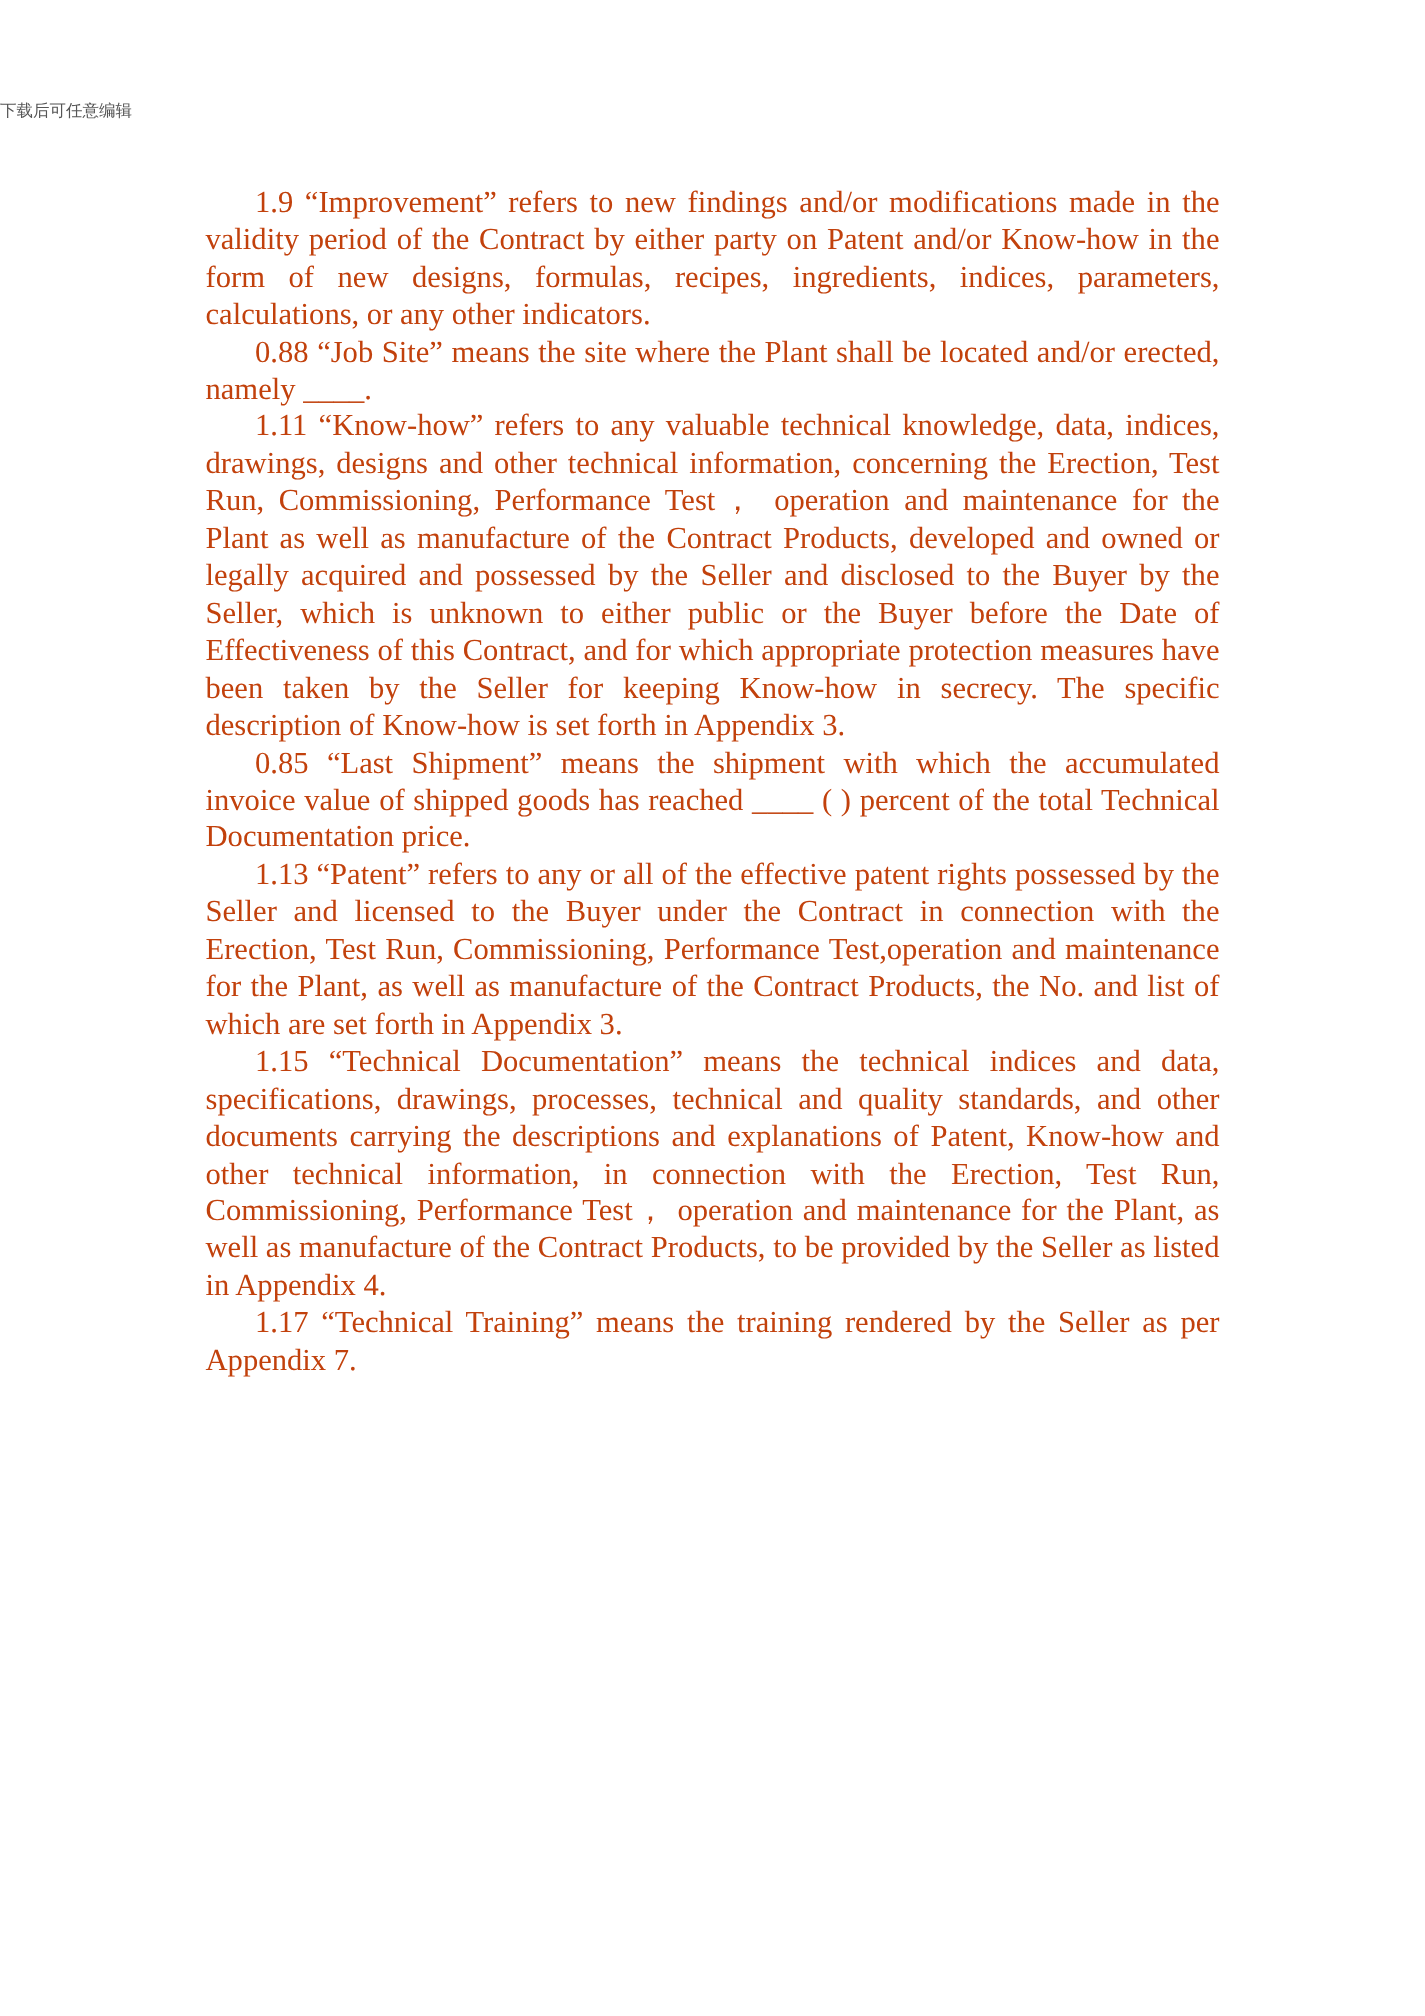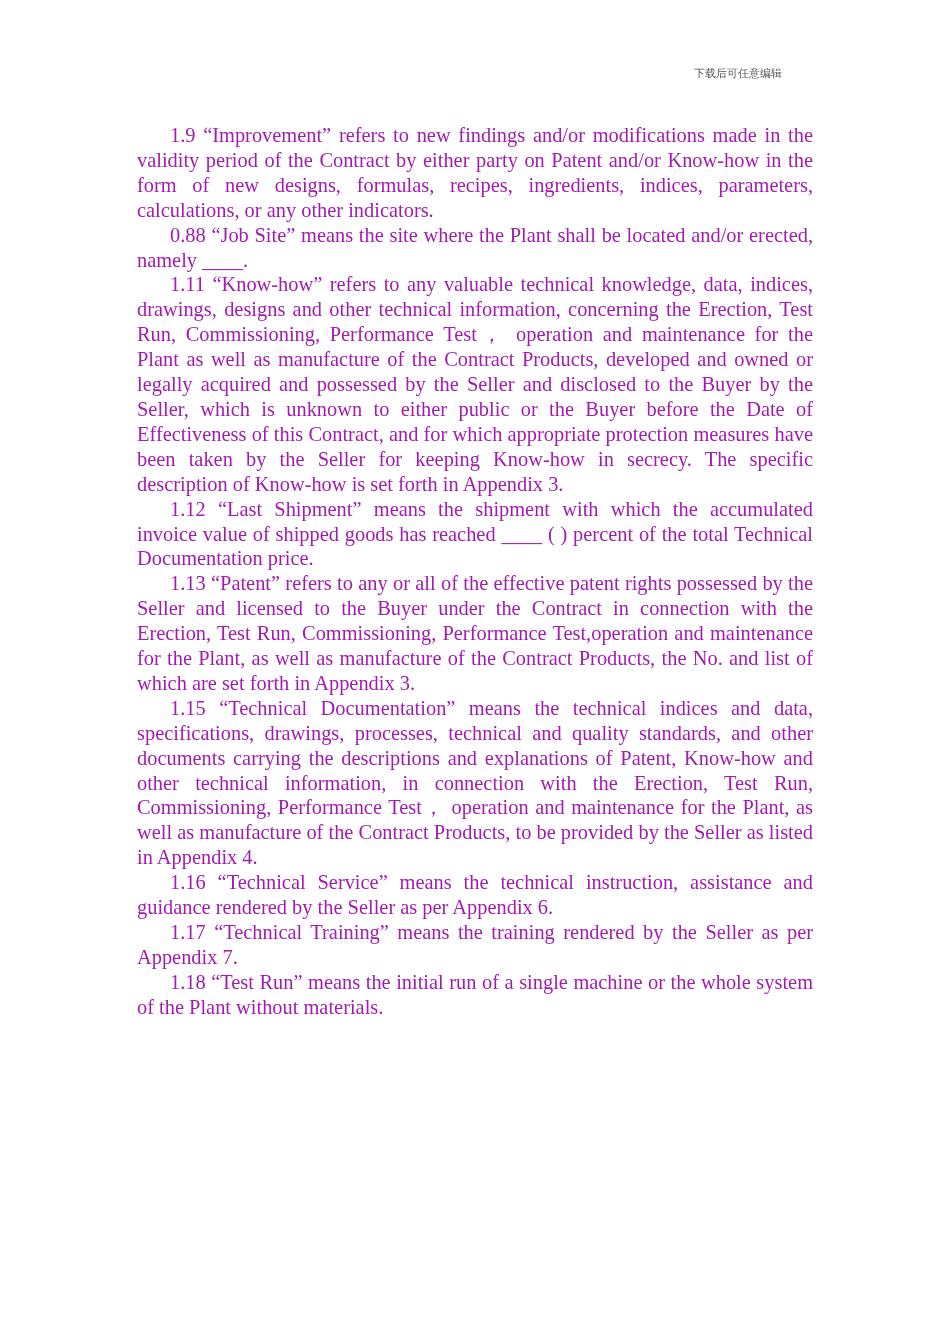--- a/index.html
+++ b/index.html
@@ -1,40 +1,38 @@
 <!DOCTYPE html>
 <html><head>
 <meta charset="utf-8">
 <style>
   html, body { margin: 0; padding: 0; background: #ffffff; }
   body { width: 950px; height: 1344px; position: relative; overflow: hidden; }
   .header {
-    position: absolute; top: 66px; left: 0; width: 782px; text-align: right;
+    position: absolute; top: 66px; left: 0; width: 782px; text-align: left;
     font-family: "DejaVu Sans", sans-serif; font-size: 11px; color: #555555;
   }
   .page-body {
     position: absolute; top: 123px; left: 137px; width: 676px;
     font-family: "Liberation Serif", serif; font-size: 20.4px; line-height: 24.9px;
-    color: #a21caf;
+    color: #c2410c;
   }
   .clause {
     margin: 0; text-align: justify; text-indent: 33px;
   }
   .article-heading {
     margin: 24.9px 0 0 0; text-indent: 33px; font-weight: bold;
   }
 </style>
 </head>
 <body>
 
 <div class="header">下载后可任意编辑</div>
 
 <div class="page-body">
   <p class="clause">1.9 “Improvement” refers to new findings and/or modifications made in the validity period of the Contract by either party on Patent and/or Know-how in the form of new designs, formulas, recipes, ingredients, indices, parameters, calculations, or any other indicators.</p>
   <p class="clause">0.88 “Job Site” means the site where the Plant shall be located and/or erected, namely ____.</p>
   <p class="clause">1.11 “Know-how” refers to any valuable technical knowledge, data, indices, drawings, designs and other technical information, concerning the Erection, Test Run, Commissioning, Performance Test， operation and maintenance for the Plant as well as manufacture of the Contract Products, developed and owned or legally acquired and possessed by the Seller and disclosed to the Buyer by the Seller, which is unknown to either public or the Buyer before the Date of Effectiveness of this Contract, and for which appropriate protection measures have been taken by the Seller for keeping Know-how in secrecy. The specific description of Know-how is set forth in Appendix 3.</p>
-  <p class="clause">1.12 “Last Shipment” means the shipment with which the accumulated invoice value of shipped goods has reached ____ ( ) percent of the total Technical Documentation price.</p>
+  <p class="clause">0.85 “Last Shipment” means the shipment with which the accumulated invoice value of shipped goods has reached ____ ( ) percent of the total Technical Documentation price.</p>
   <p class="clause">1.13 “Patent” refers to any or all of the effective patent rights possessed by the Seller and licensed to the Buyer under the Contract in connection with the Erection, Test Run, Commissioning, Performance Test,operation and maintenance for the Plant, as well as manufacture of the Contract Products, the No. and list of which are set forth in Appendix 3.</p>
   <p class="clause">1.15 “Technical Documentation” means the technical indices and data, specifications, drawings, processes, technical and quality standards, and other documents carrying the descriptions and explanations of Patent, Know-how and other technical information, in connection with the Erection, Test Run, Commissioning, Performance Test， operation and maintenance for the Plant, as well as manufacture of the Contract Products, to be provided by the Seller as listed in Appendix 4.</p>
-  <p class="clause">1.16 “Technical Service” means the technical instruction, assistance and guidance rendered by the Seller as per Appendix 6.</p>
   <p class="clause">1.17 “Technical Training” means the training rendered by the Seller as per Appendix 7.</p>
-  <p class="clause">1.18 “Test Run” means the initial run of a single machine or the whole system of the Plant without materials.</p>
 </div>
 
 </body></html>

